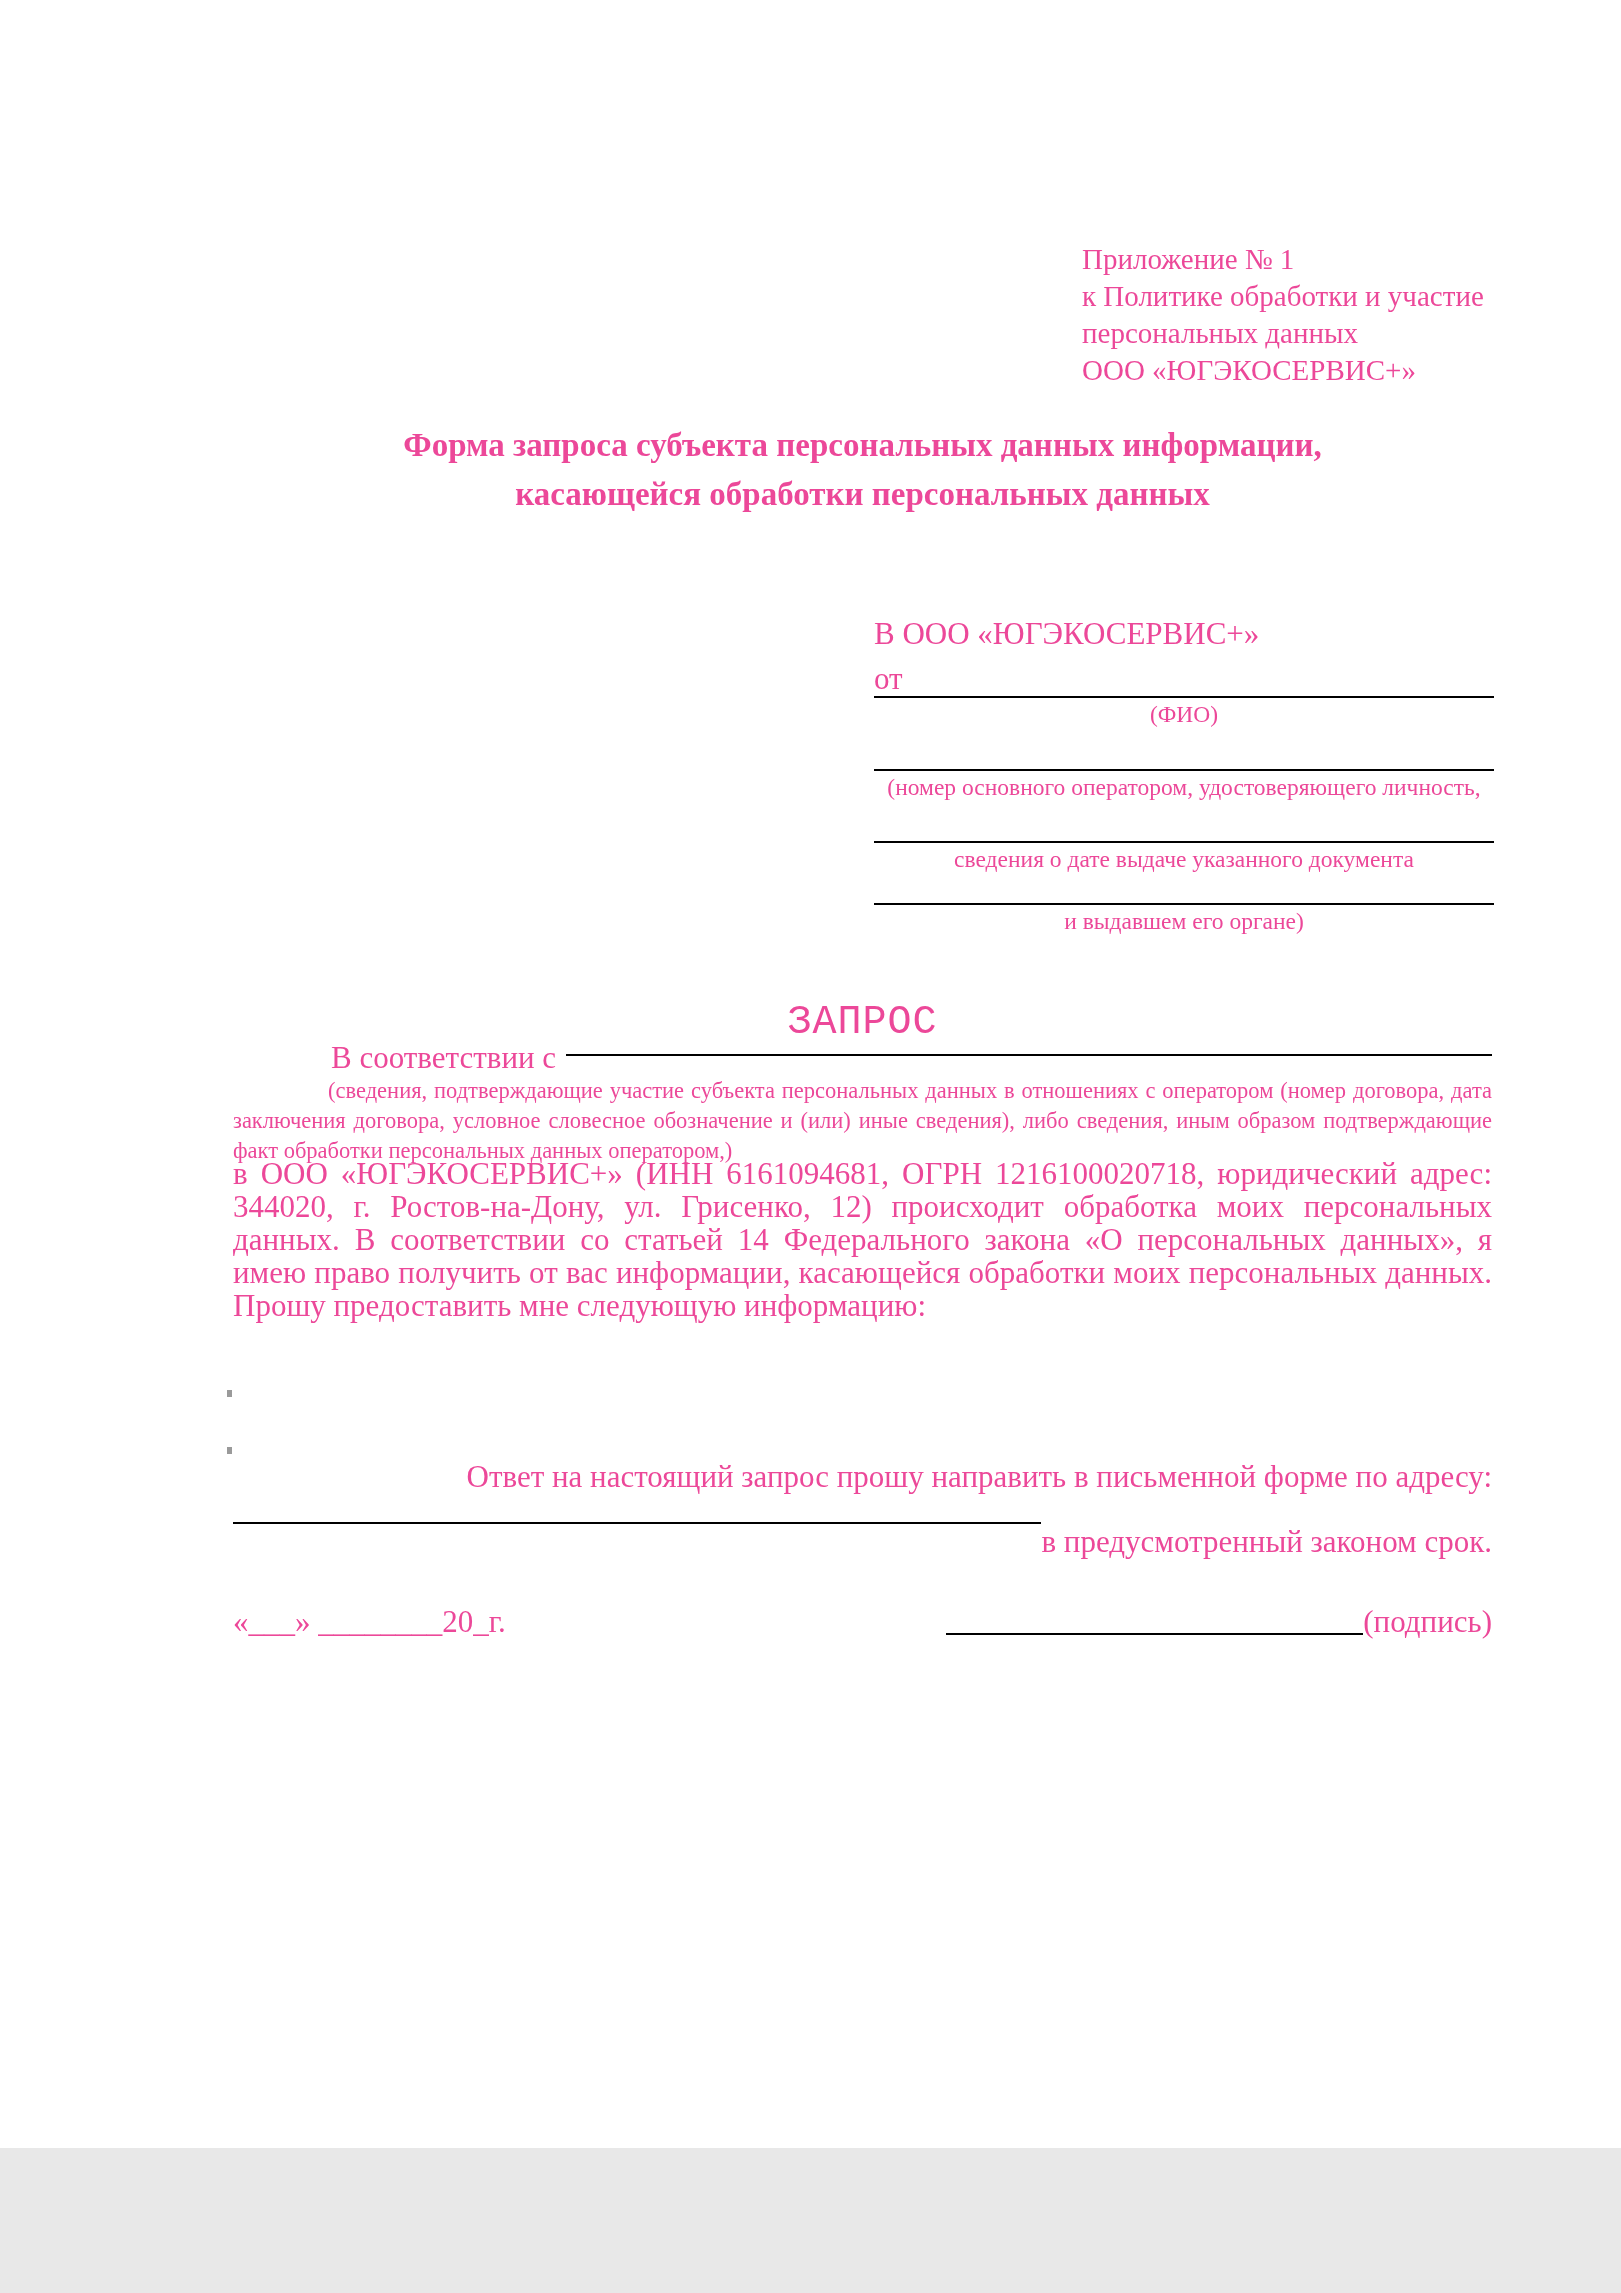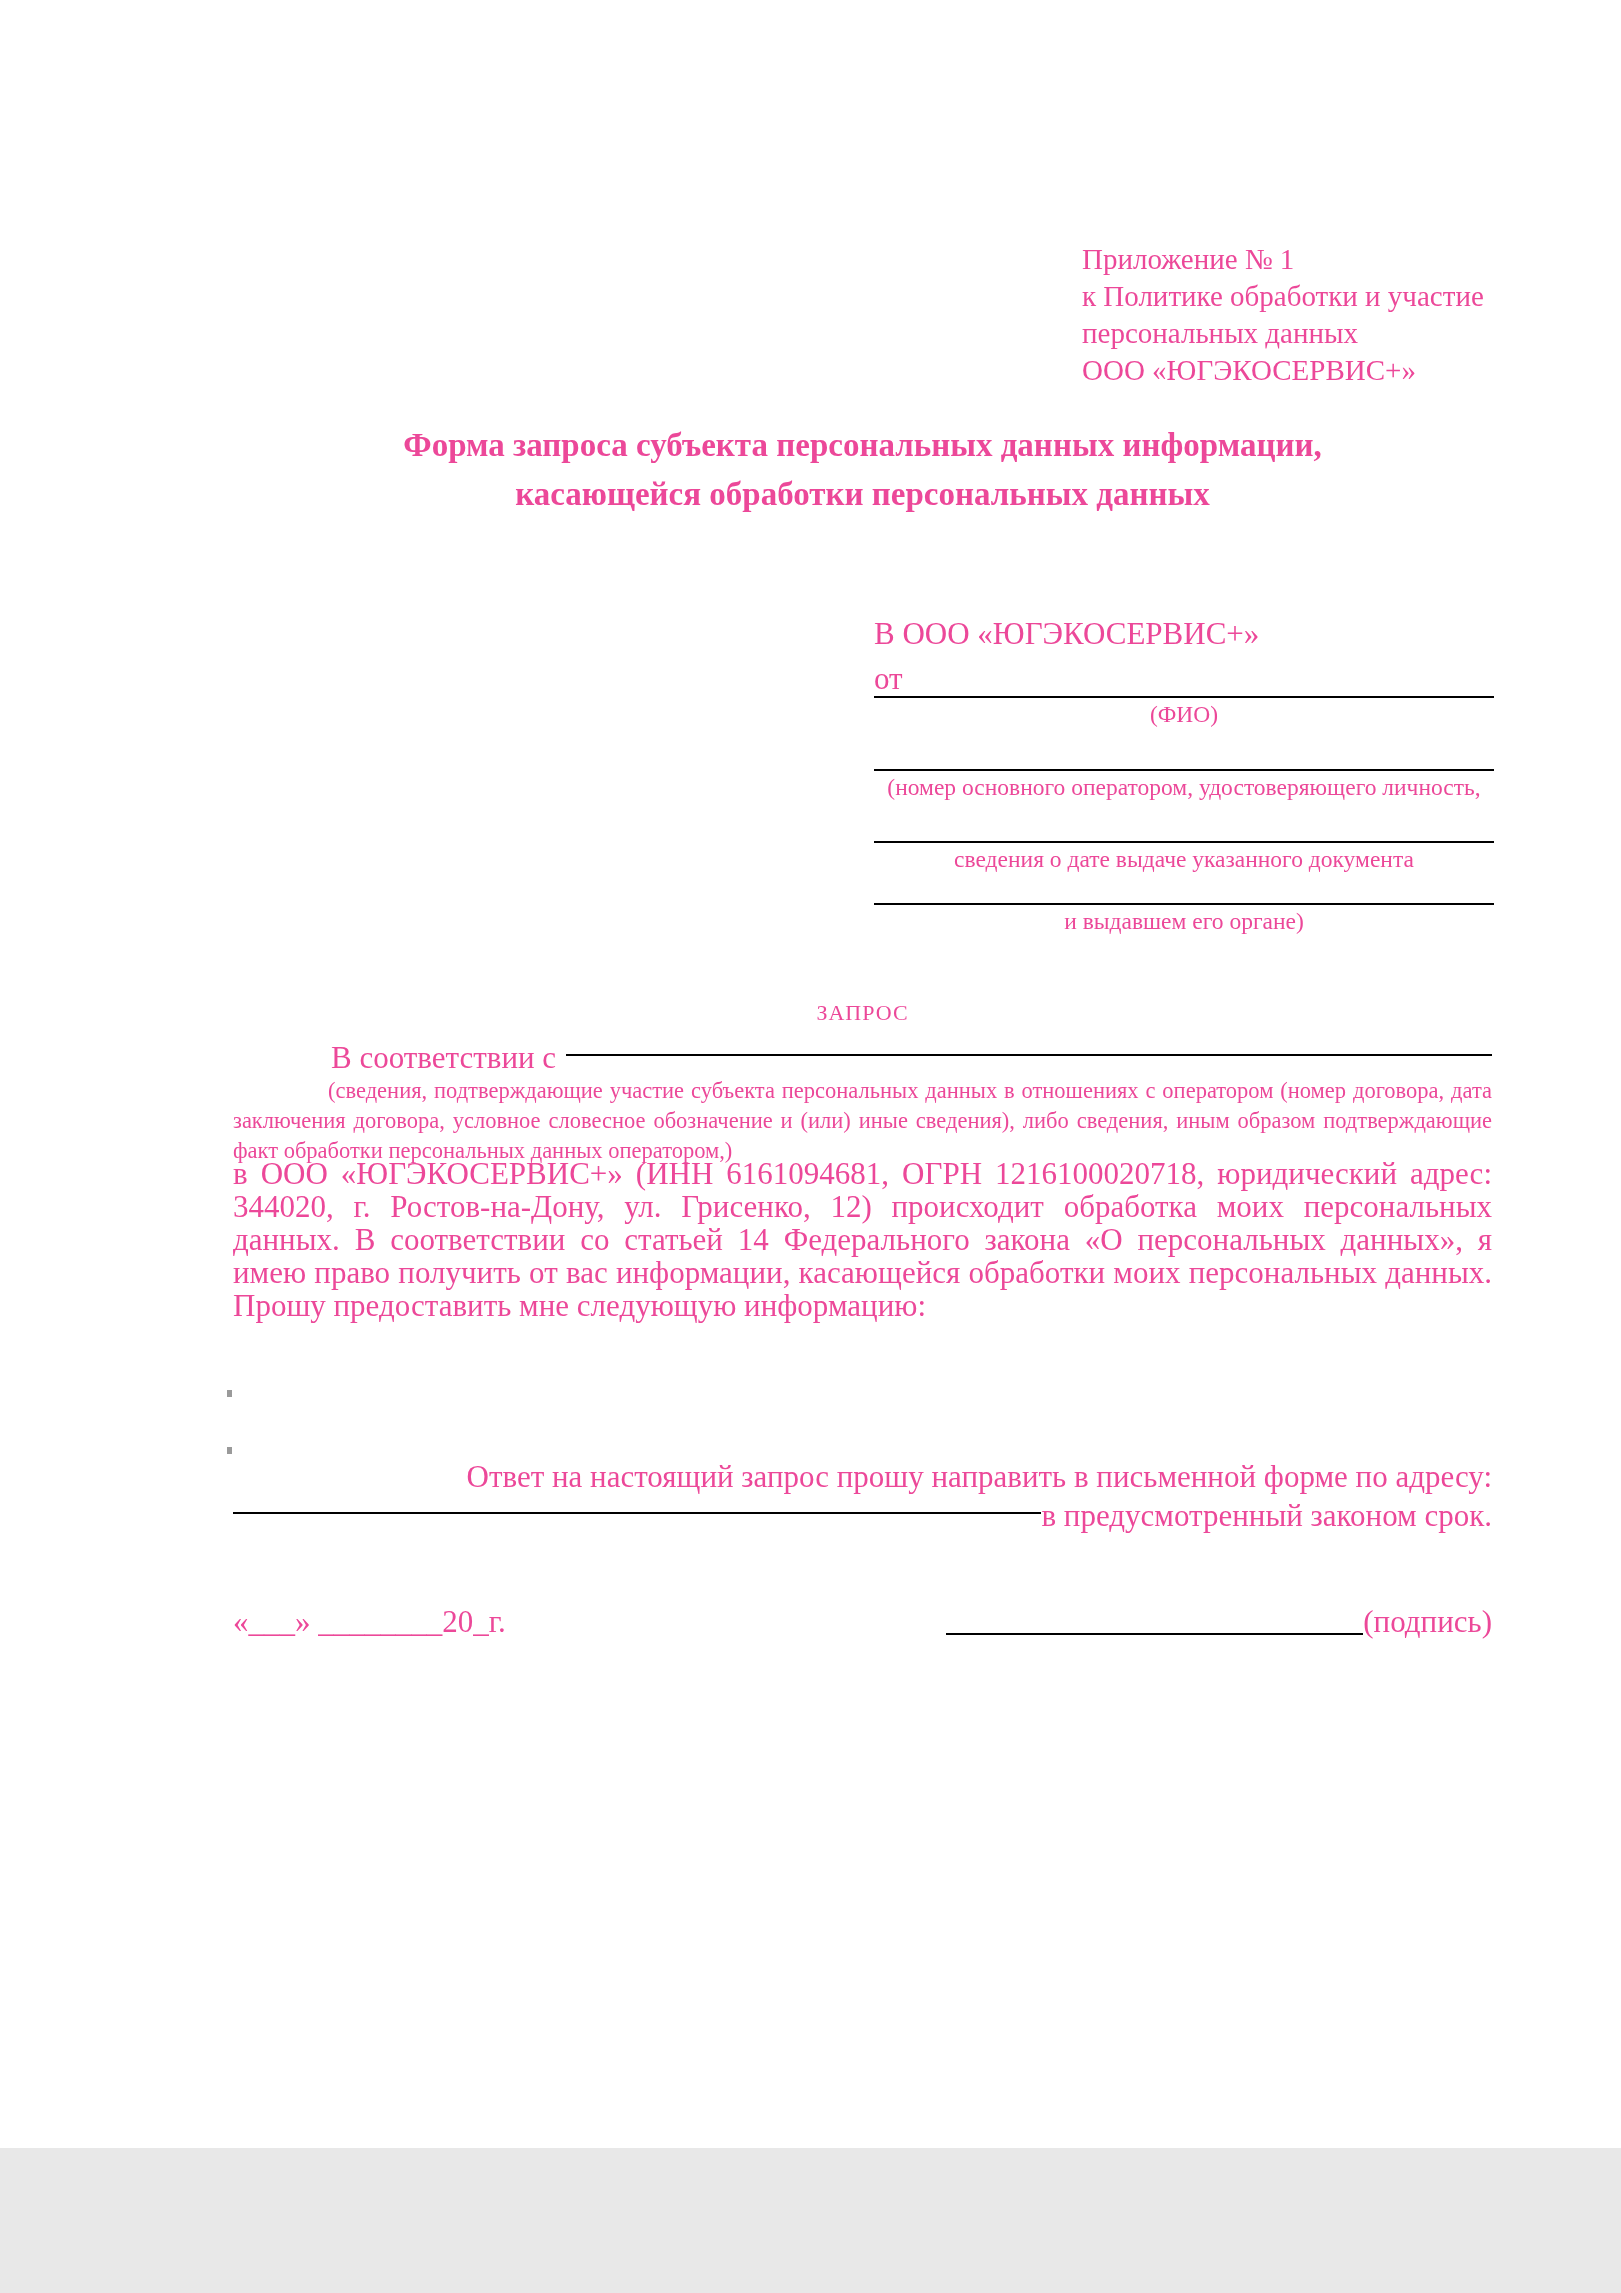--- a/index.html
+++ b/index.html
@@ -35,21 +35,21 @@
     font-size:23.5px;line-height:27.4px;
     padding-top:2.9px;
   }
   .bf1{top:80px}
   .bf2{top:153px}
   .bf3{top:225px}
   .bf4{top:287px}
   
   .req-heading{
     position:absolute;left:233px;top:1000px;width:1259px;
-    text-align:center;font-size:22px;letter-spacing:1px;
+    text-align:center;font-size:40px;letter-spacing:1px;font-family:Liberation Mono, monospace;
   }
   .req-intro{
     position:absolute;left:233px;top:1039px;width:1259px;
     font-size:31px;line-height:37px;
     display:flex;align-items:center;
   }
   .req-intro .indent{width:98px;flex:0 0 auto;}
   .req-intro .intro-text{flex:0 0 auto;white-space:nowrap;padding-right:9.8px;}
   .req-intro .intro-rule{flex:1 1 auto;border-bottom:2.9px solid #000;margin-bottom:4.9px;height:0;}
   .req-note{
@@ -67,21 +67,21 @@
     position:absolute;left:227px;width:4.9px;height:6.9px;background:#9a9a9a;
   }
   .lm1{top:1390px}
   .lm2{top:1447px}
   
   .reply{
     position:absolute;left:233px;top:1457px;width:1259px;
     font-size:31px;line-height:39px;
   }
   .reply-line1{text-align:right;white-space:nowrap;}
-  .reply-line2{display:flex;align-items:center;}
+  .reply-line2{display:flex;align-items:flex-start;margin-top:26px;}
   .reply-rule{flex:1 1 auto;border-bottom:2.9px solid #000;margin-bottom:4.9px;height:0;}
   .reply-suffix{flex:0 0 auto;white-space:nowrap;}
   
   .footer-row{
     position:absolute;left:233px;top:1602px;width:1259px;
     font-size:31px;line-height:39px;
     display:flex;align-items:flex-end;
   }
   .date-blank{flex:0 0 auto;white-space:nowrap;}
   .footer-spacer{flex:1 1 auto;}

